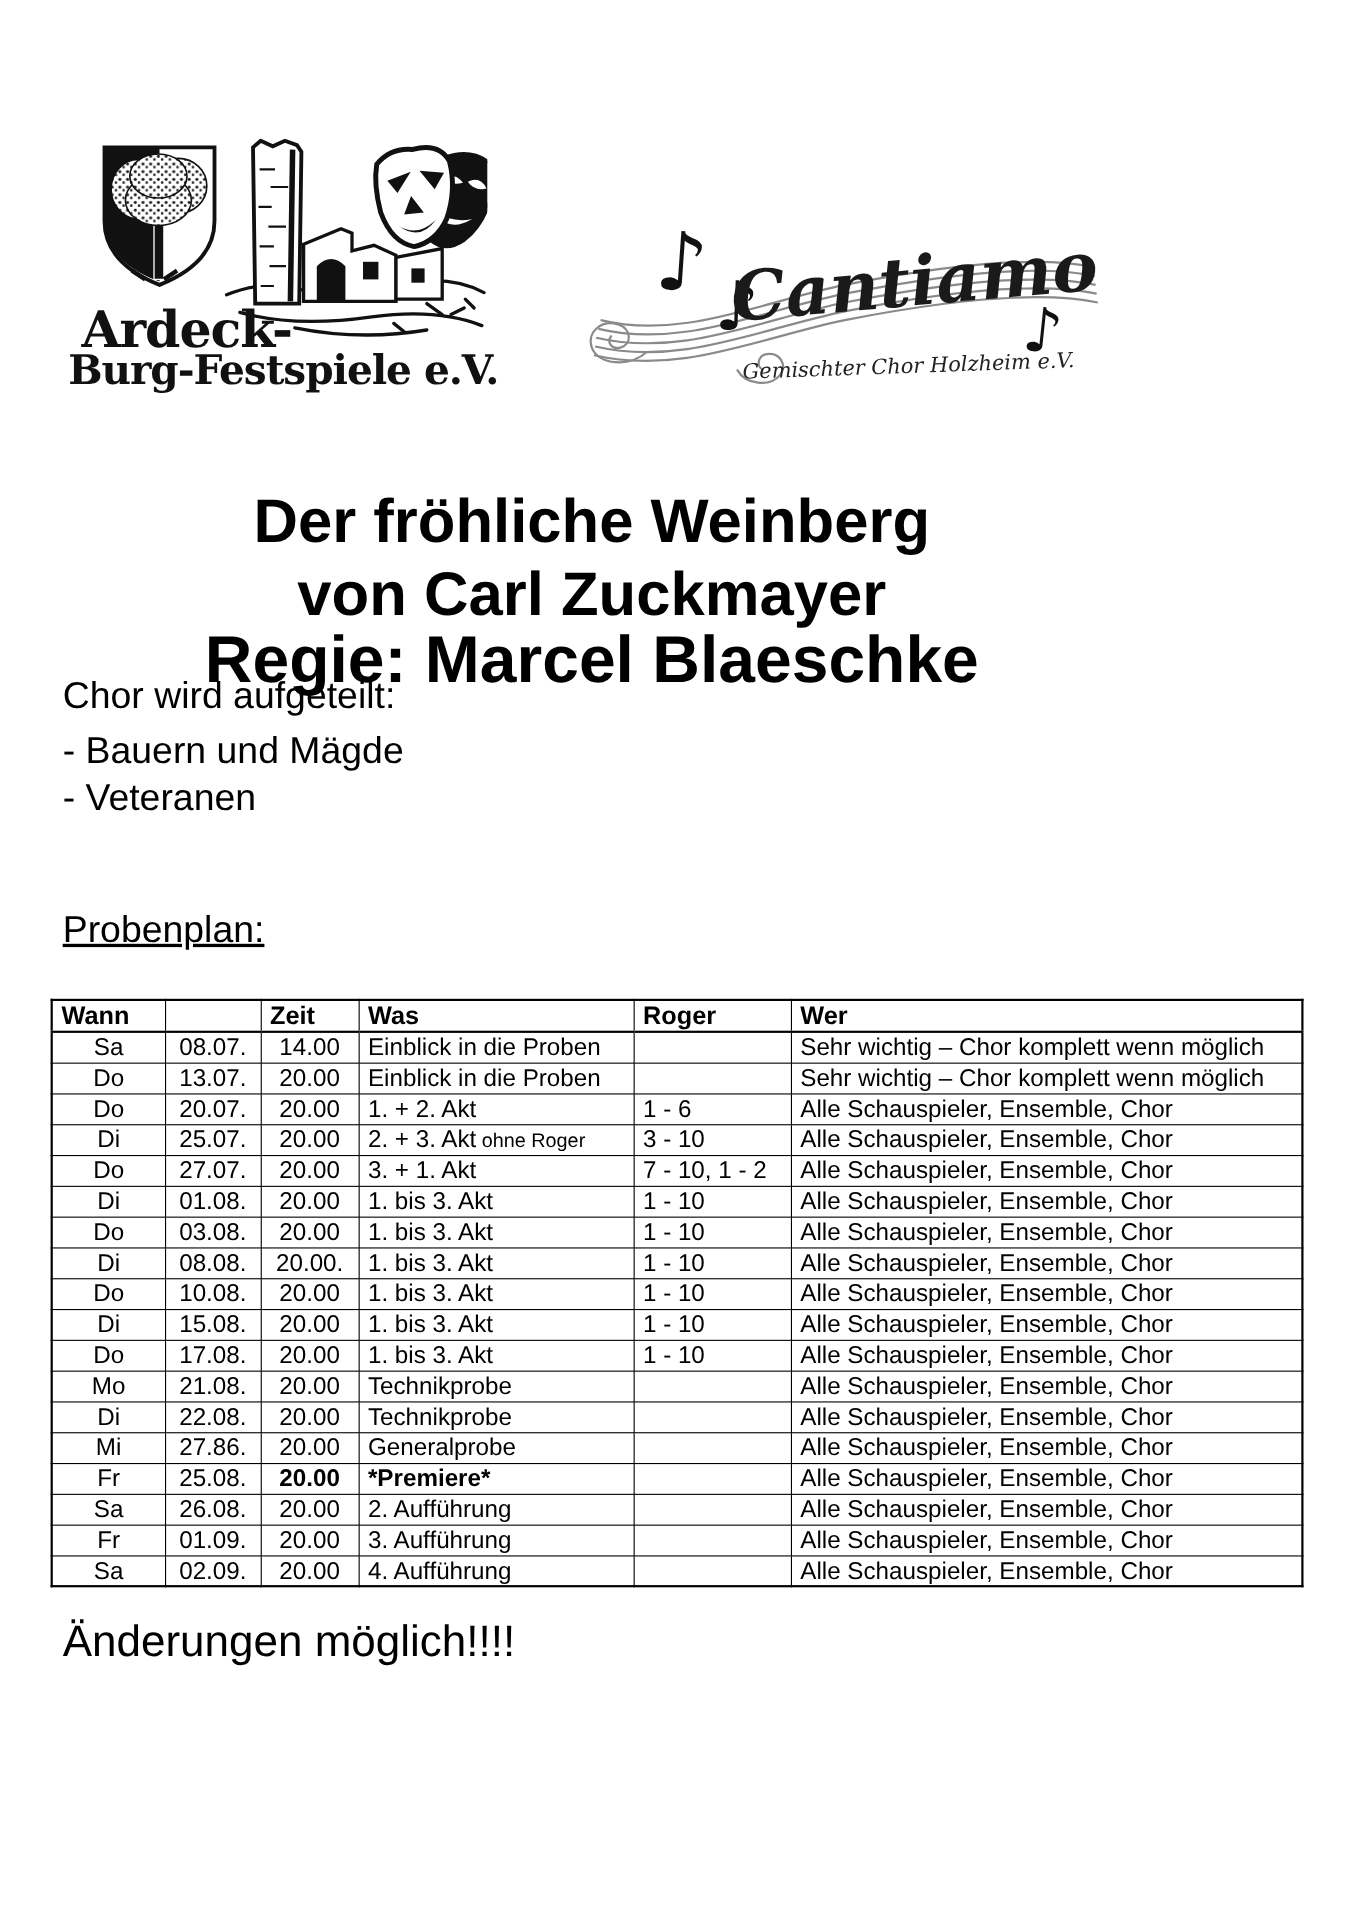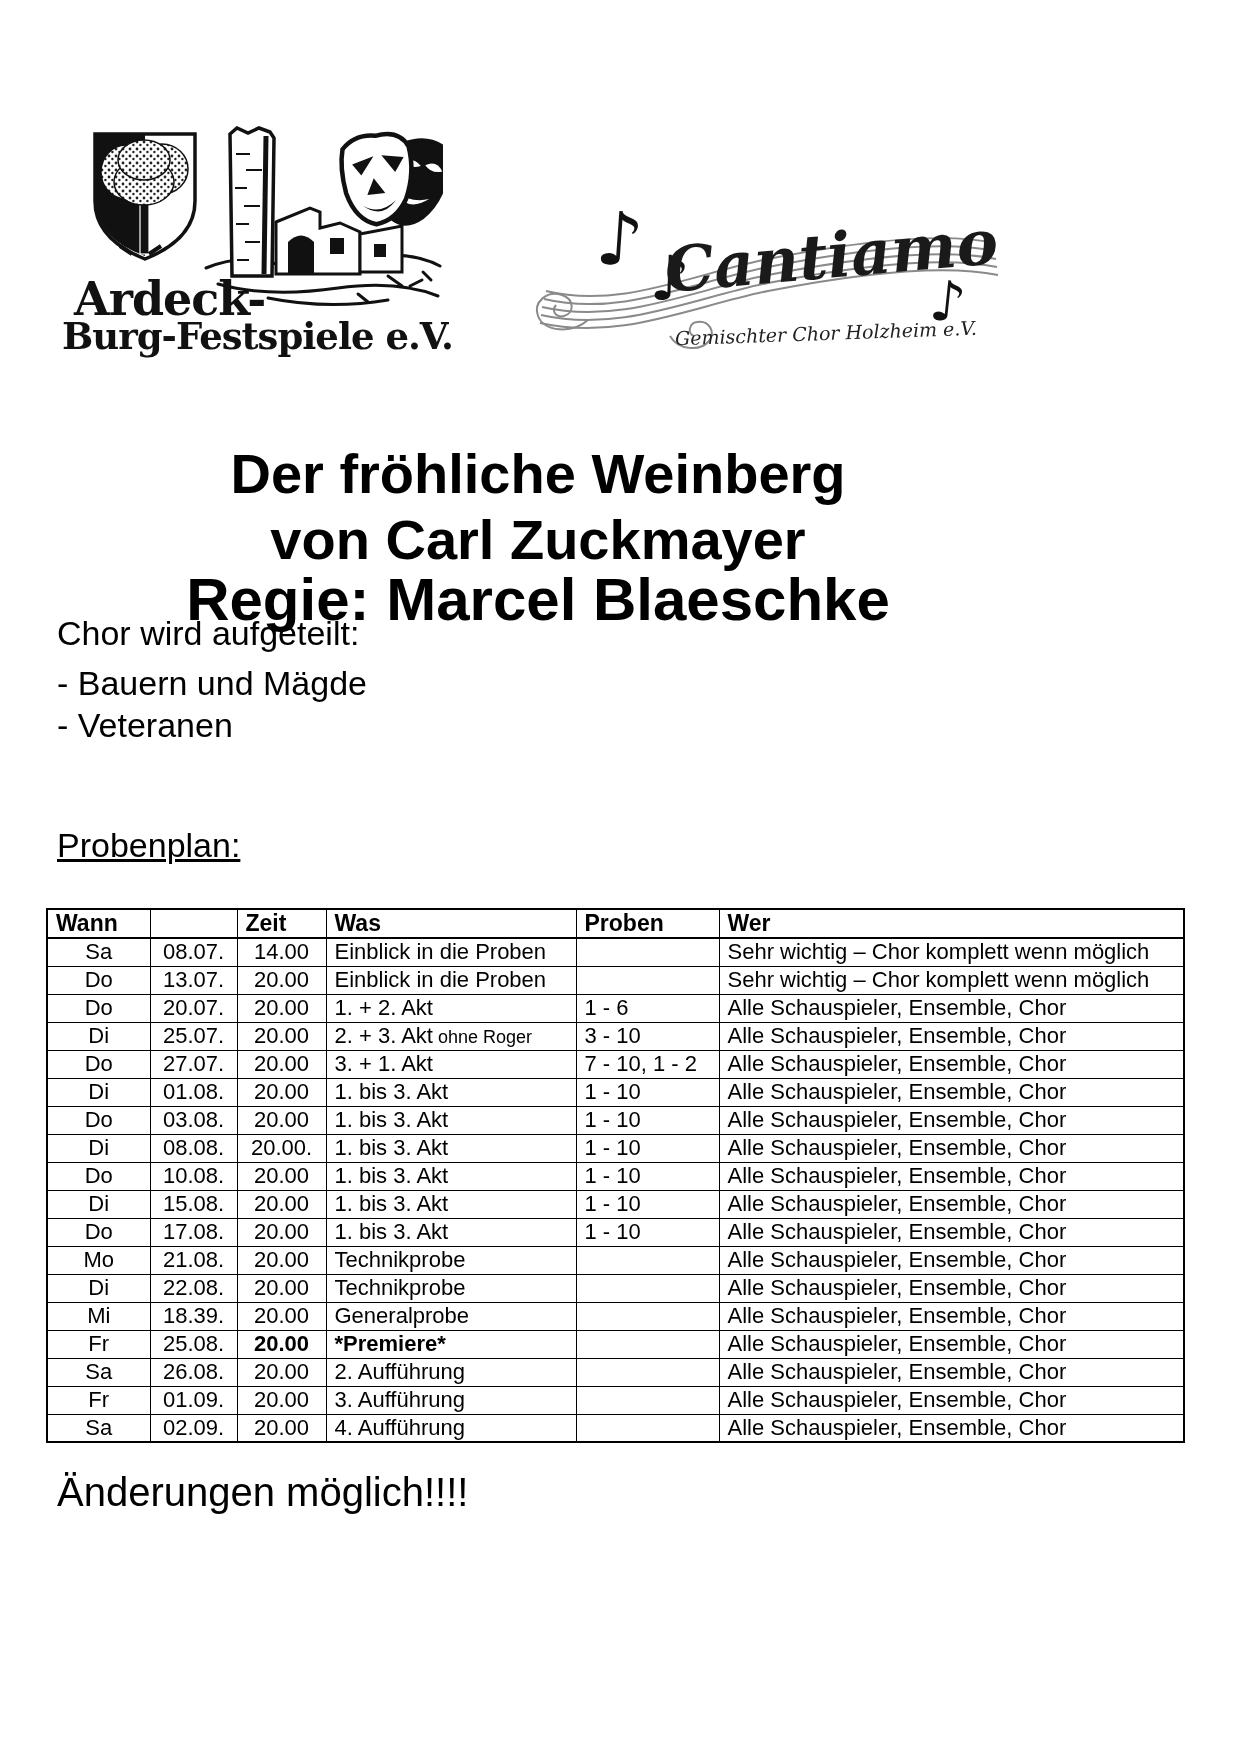--- a/index.html
+++ b/index.html
@@ -184,21 +184,21 @@
       <col style="width:250px">
         <col style="width:143px">
         <col style="width:465px">
     </colgroup>
     <thead>
         <tr>
           <th>Wann</th>
           <th></th>
           <th>Zeit</th>
           <th>Was</th>
-          <th>Proben</th>
+          <th>Roger</th>
           <th>Wer</th>
         </tr>
       </thead>
     <tbody>
         <tr>
           <td>Sa</td>
           <td>08.07.</td>
           <td>14.00</td>
           <td>Einblick in die Proben</td>
           <td></td>
@@ -295,21 +295,21 @@
         <tr>
           <td>Di</td>
           <td>22.08.</td>
           <td>20.00</td>
           <td>Technikprobe</td>
           <td></td>
           <td>Alle Schauspieler, Ensemble, Chor</td>
         </tr>
         <tr>
           <td>Mi</td>
-          <td>18.39.</td>
+          <td>27.86.</td>
           <td>20.00</td>
           <td>Generalprobe</td>
           <td></td>
           <td>Alle Schauspieler, Ensemble, Chor</td>
         </tr>
         <tr>
           <td>Fr</td>
           <td>25.08.</td>
           <td class="bold-cell">20.00</td>
           <td class="bold-cell">*Premiere*</td>

